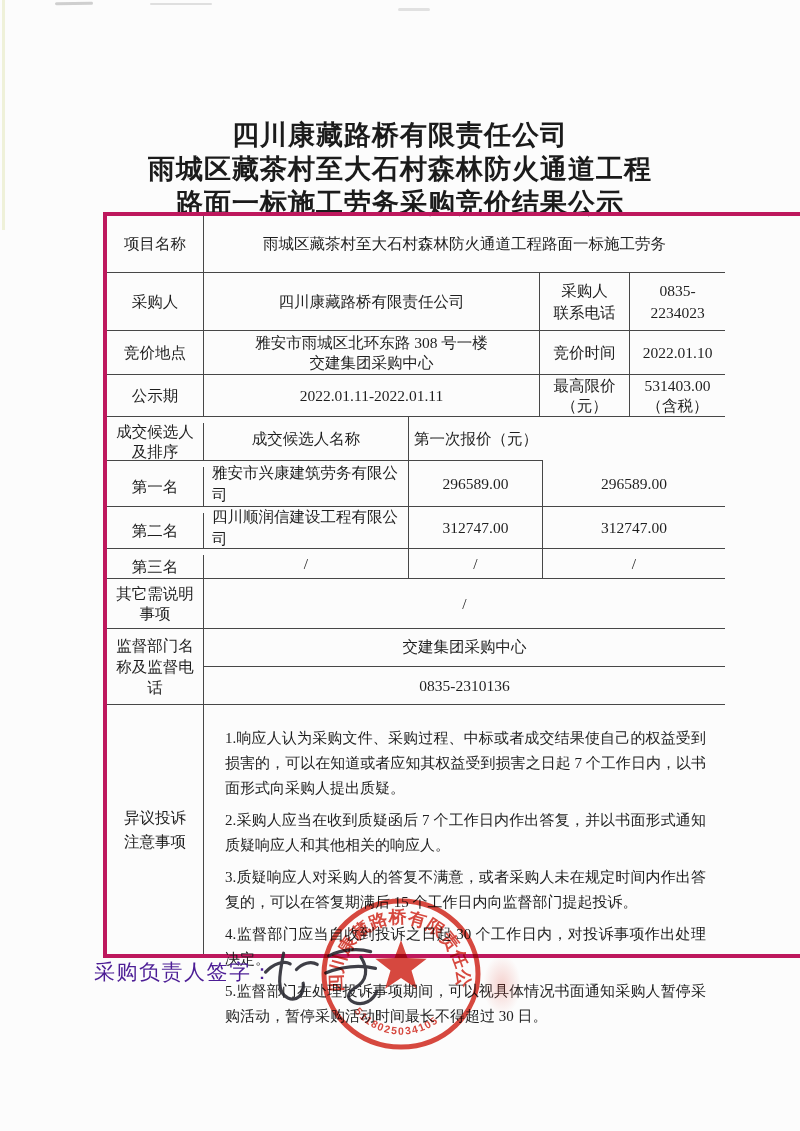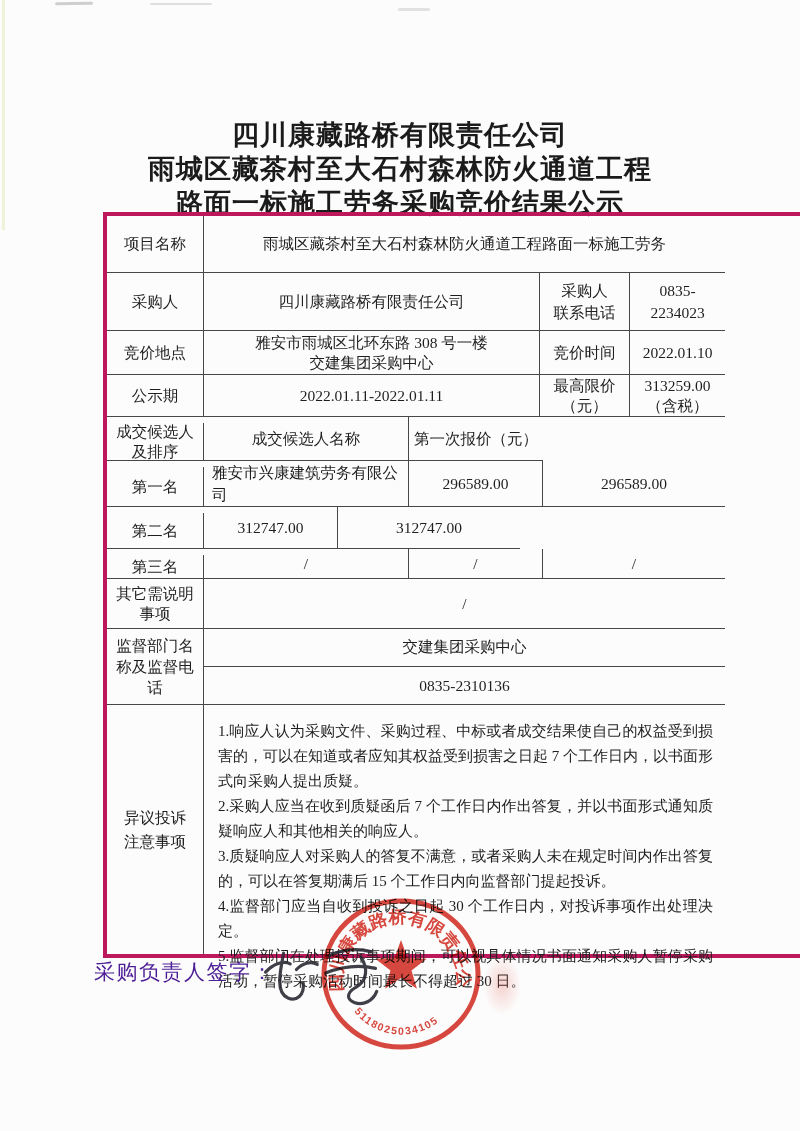--- a/index.html
+++ b/index.html
@@ -61,21 +61,21 @@
     font-size: 15.5px; white-space: pre-line;
   }
   .sub-cell.top { border-bottom: 1.4px solid #474747; }
 
   .objection-cell {
     width: 521px; border-bottom: 1.4px solid #474747;
     padding: 14px 12px 6px 14px;
     font-size: 15px; line-height: 25px; text-align: justify;
   }
   .row:last-child .objection-cell { border-bottom: none; }
-  .objection-cell p { margin: 0; }
+  .objection-cell p { margin: 7px; }
 
   
   .sign-label {
     position: absolute; left: 94px; top: 958px;
     font-size: 21px; letter-spacing: 1.5px; color: #4c1d95;
   }
   .signature { position: absolute; left: 258px; top: 936px; transform: rotate(-3deg); }
 
   
   .stamp { position: absolute; left: 315px; top: 882px;
@@ -120,40 +120,41 @@
 交建集团采购中心</div>
     <div class="cell wA3">竞价时间</div>
     <div class="cell wA4">2022.01.10</div>
   </div>
 
   <div class="row h-r4">
     <div class="cell wA1">公示期</div>
     <div class="cell wA2">2022.01.11-2022.01.11</div>
     <div class="cell wA3" style="line-height:20px;">最高限价
 （元）</div>
-    <div class="cell wA4" style="line-height:20px;">313259.00
+    <div class="cell wA4" style="line-height:20px;">531403.00
 （含税）</div>
   </div>
 
   <div class="row h-r5">
     <div class="cell wB1" style="line-height:20px;">成交候选人
 及排序</div>
     <div class="cell wB2">成交候选人名称</div>
     <div class="cell wB3">第一次报价（元）</div>
   </div>
 
   <div class="row h-r6">
     <div class="cell wB1">第一名</div>
     <div class="cell wB2 name-cell">雅安市兴康建筑劳务有限公司</div>
     <div class="cell wB3">296589.00</div>
     <div class="cell wB4">296589.00</div>
   </div>
 
   <div class="row h-r7">
     <div class="cell wB1">第二名</div>
+    <div class="cell wB2 name-cell">四川顺润信建设工程有限公司</div>
     <div class="cell wB3">312747.00</div>
     <div class="cell wB4">312747.00</div>
   </div>
 
   <div class="row h-r8">
     <div class="cell wB1">第三名</div>
     <div class="cell wB2">/</div>
     <div class="cell wB3">/</div>
     <div class="cell wB4">/</div>
   </div>

